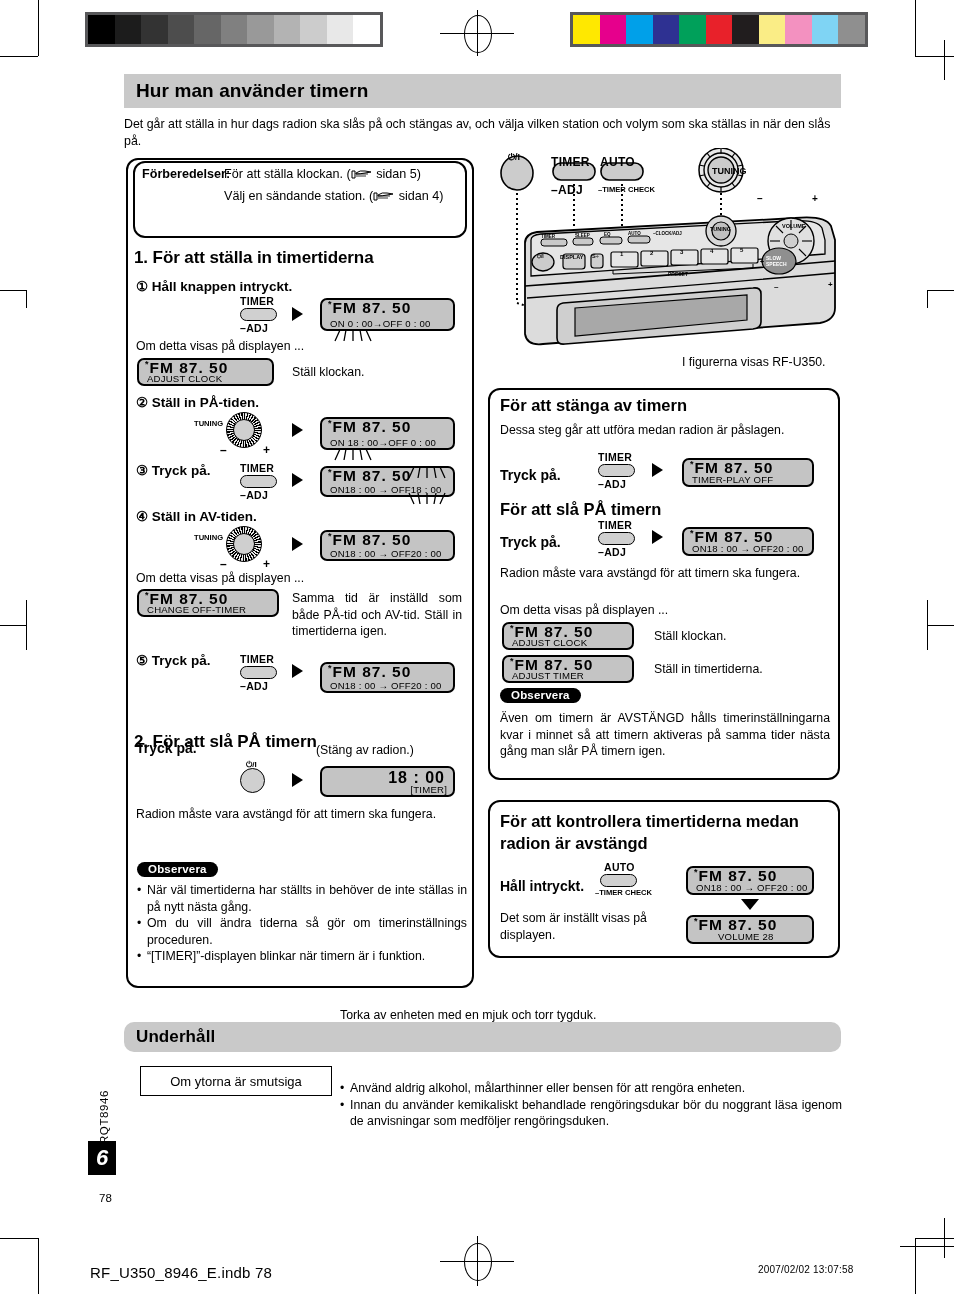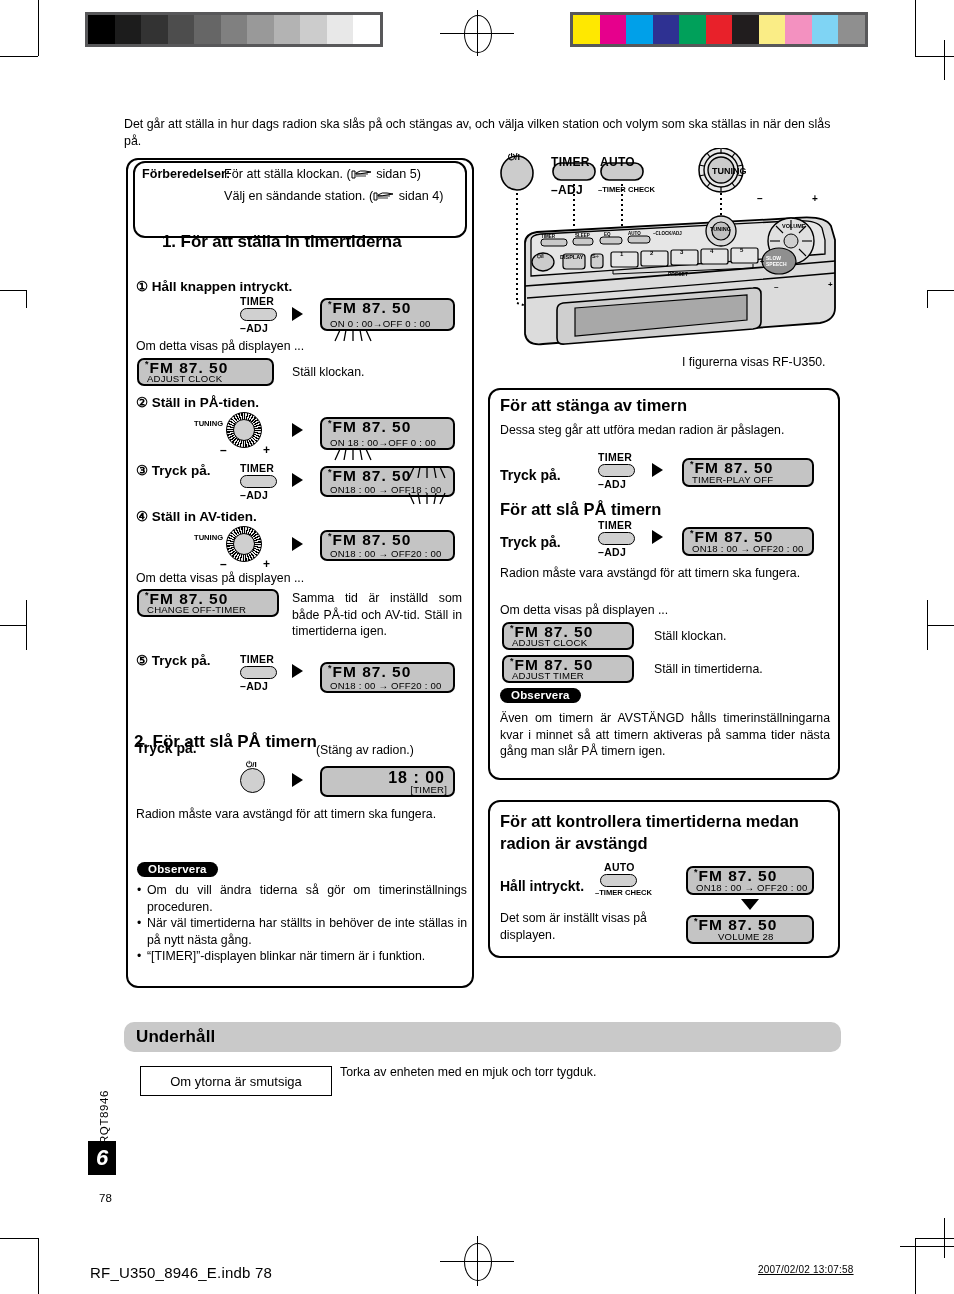--- a/index.html
+++ b/index.html
@@ -154,20 +154,23 @@
     <div class="sw" style="background:#2e3192"></div>
     <div class="sw" style="background:#00a05a"></div>
     <div class="sw" style="background:#e8212a"></div>
     <div class="sw" style="background:#211d1e"></div>
     <div class="sw" style="background:#faed86"></div>
     <div class="sw" style="background:#f391c0"></div>
     <div class="sw" style="background:#7fd4f4"></div>
     <div class="sw" style="background:#8f8f8f"></div>
   </div>
 
+  <div class="bar" style="left:124px;top:74px;width:717px;height:34px;">
+    <h1>Hur man använder timern</h1>
+  </div>
 
   <div class="intro" style="left:124px;top:116px;width:718px;">Det går att ställa in hur dags radion ska slås på och stängas av, och välja vilken station och volym som ska ställas in när den slås på.</div>
 
   <div class="rbox" style="left:126px;top:158px;width:348px;height:830px;"></div>
 
   <div class="rbox" style="left:133px;top:161px;width:334px;height:77px;"></div>
 
   <div class="prep" style="left:142px;top:163px;width:320px;">
     <div class="row">
       <span class="lbl">Förberedelser:</span>
@@ -178,21 +181,21 @@
     </div>
     <div class="row">
       <span class="lbl"></span>
       <span><span>Välj en sändande station. (</span><svg class="hand" viewBox="0 0 22 11">
             <path d="M1 2 h3 v7 h-3z M5 4 q4-3 9-2 l6 1 -6 1 q-5 1-9 1z" fill="none" stroke="#000" stroke-width="1"></path>
             <path d="M5 5 h12 M5 7 h10" stroke="#000" stroke-width="0.8"></path>
           </svg> <span>sidan 4)</span></span>
     </div>
   </div>
 
-  <h2 class="step" style="left:134px;top:232px;margin-left:28px;">1. För att ställa in timertiderna</h2>
+  <h2 class="step" style="left:134px;top:248px;">1. För att ställa in timertiderna</h2>
 
   <div class="substep" style="left:136px;top:278px;">① Håll knappen intryckt.</div>
 
   <div class="btncap" style="left:240px;top:295px;">TIMER</div>
   <div class="pill" style="left:240px;top:308px;"></div>
   <div class="btncap" style="left:240px;top:322px;">–ADJ</div>
 
   <div class="tri" style="left:292px;top:307px;"></div>
 
   <div class="lcd" style="left:320px;top:298px;width:135px;height:33px;">
@@ -280,22 +283,22 @@
   <div class="pwr" style="left:240px;top:768px;"></div>
   <div class="tri" style="left:292px;top:773px;"></div>
   <div class="lcd" style="left:320px;top:766px;width:135px;height:31px;">
     <span class="big">18 : 00</span>
     <span class="r2">[TIMER]</span>
   </div>
   <div class="txt j" style="left:136px;top:806px;width:328px;">Radion måste vara avstängd för att timern ska fungera.</div>
 
   <div class="obs" style="left:137px;top:862px;">Observera</div>
   <ul class="b" style="left:137px;top:882px;width:330px;">
+    <li>När väl timertiderna har ställts in behöver de inte ställas in på nytt nästa gång.</li>
     <li>Om du vill ändra tiderna så gör om timerinställnings proceduren.</li>
-    <li>När väl timertiderna har ställts in behöver de inte ställas in på nytt nästa gång.</li>
     <li>“[TIMER]”-displayen blinkar när timern är i funktion.</li>
   </ul>
 
   <div style="position:absolute;left:495px;top:148px;width:350px;height:200px;">
     <svg width="350" height="200" viewBox="0 0 350 200">
 
       <path d="M22 40 L22 155" stroke="#000" stroke-width="2" stroke-dasharray="2,3" fill="none"></path>
       <path d="M79 36 L79 88" stroke="#000" stroke-width="2" stroke-dasharray="2,3" fill="none"></path>
       <path d="M127 36 L127 86" stroke="#000" stroke-width="2" stroke-dasharray="2,3" fill="none"></path>
       <path d="M226 40 L226 80" stroke="#000" stroke-width="2" stroke-dasharray="2,3" fill="none"></path>
@@ -463,22 +466,26 @@
     <span class="l2" style="left:30px;">VOLUME 28</span>
   </div>
   <div class="txt" style="left:500px;top:910px;width:175px;">Det som är inställt visas på displayen.</div>
 
   <div class="bar" style="left:124px;top:1022px;width:717px;height:30px;border-radius:10px;">
     <h1 style="font-size:17px;">Underhåll</h1>
   </div>
 
   <div class="kbox" style="left:140px;top:1066px;width:192px;height:30px;">Om ytorna är smutsiga</div>
 
-  <div class="txt" style="left:340px;top:1064px;width:502px;">Torka av enheten med en mjuk och torr tygduk.</div>
+  <div class="txt" style="left:340px;top:1007px;width:502px;">Torka av enheten med en mjuk och torr tygduk.</div>
+  <ul class="b" style="left:340px;top:1080px;width:502px;">
+    <li>Använd aldrig alkohol, målarthinner eller bensen för att rengöra enheten.</li>
+    <li>Innan du använder kemikaliskt behandlade rengöringsdukar bör du noggrant läsa igenom de anvisningar som medföljer rengöringsduken.</li>
+  </ul>
 
   <div class="spine" style="left:98px;top:1090px;">RQT8946</div>
   <div class="pagenum" style="left:88px;top:1141px;width:28px;height:34px;">6</div>
   <div class="folio" style="left:99px;top:1192px;">78</div>
 
   <div class="ftl" style="left:90px;top:1264px;">RF_U350_8946_E.indb    78</div>
-  <div class="ftr" style="left:758px;top:1264px;text-decoration:underline;">2007/02/02    13:07:58</div>
+  <div class="ftr" style="left:758px;top:1264px;">2007/02/02    13:07:58</div>
 
 </div>
 
 </body></html>

